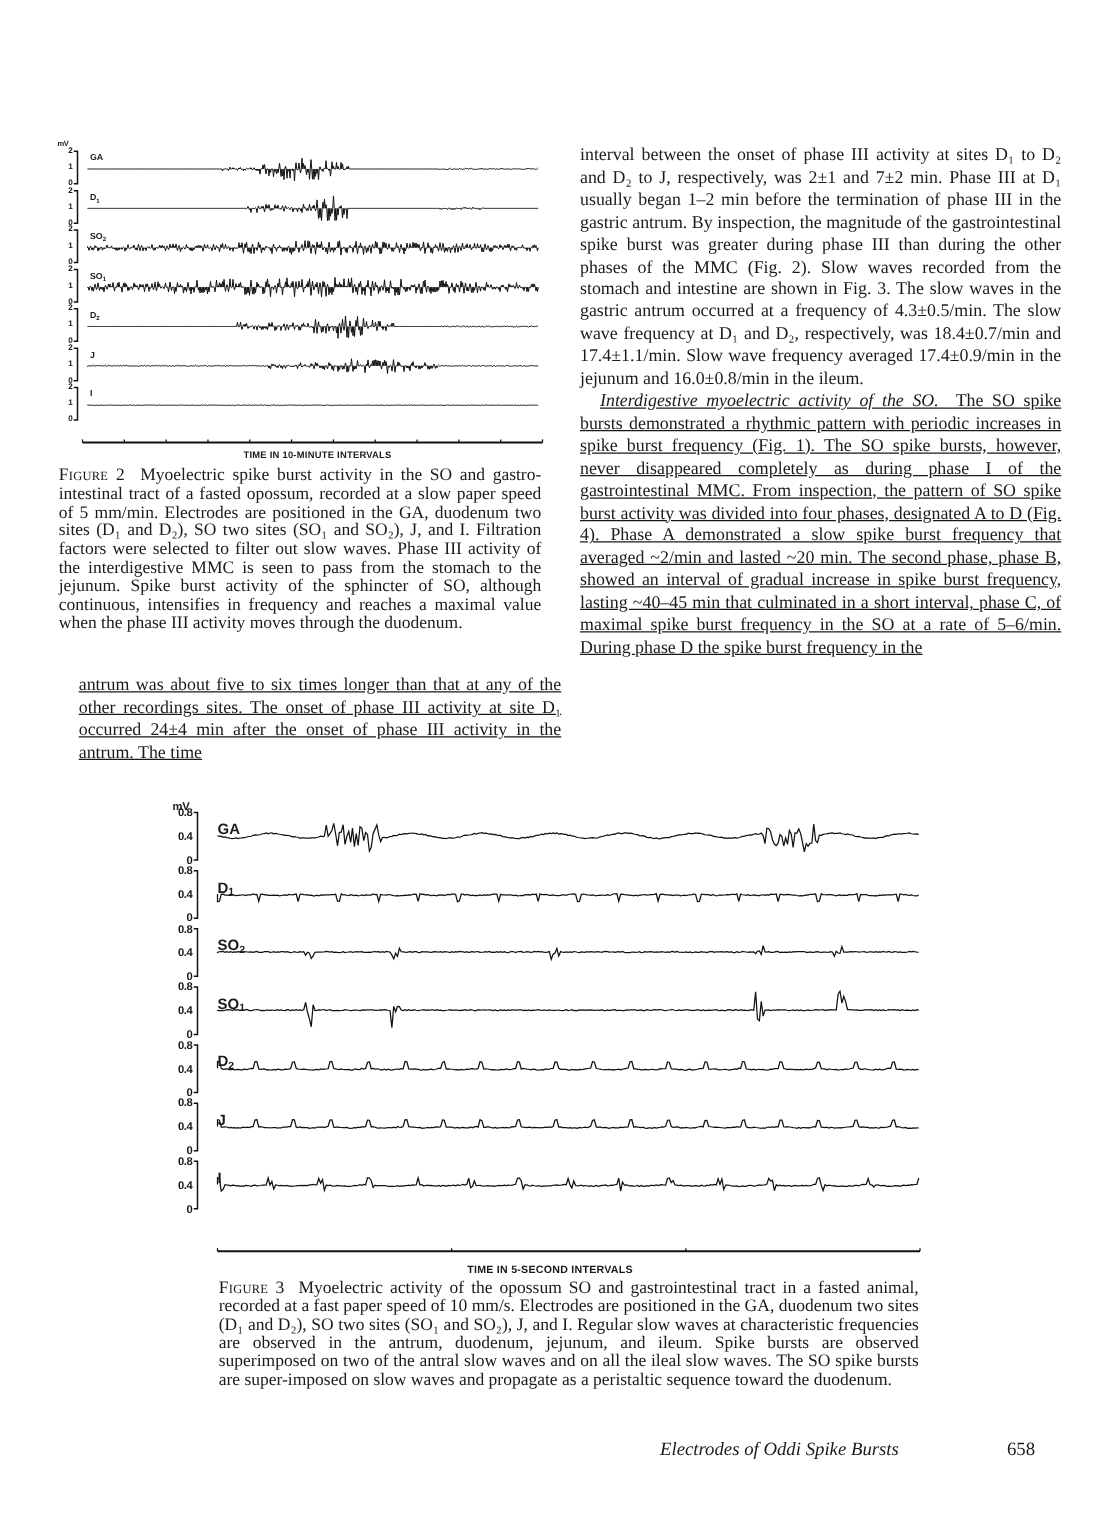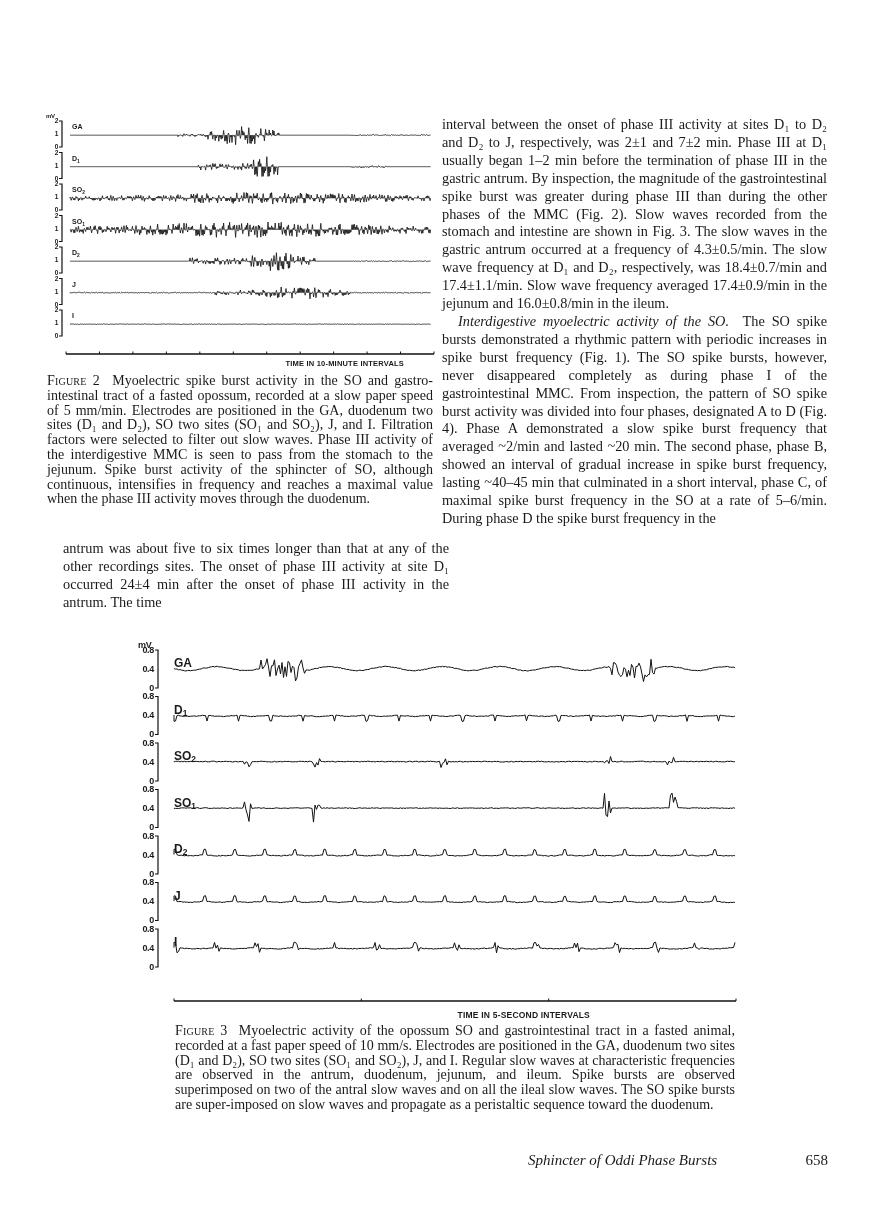--- a/index.html
+++ b/index.html
@@ -1,25 +1,25 @@
 <!DOCTYPE html>
 <html><head>
 <meta charset="utf-8">
 <style>
   html,body{margin:0;padding:0;background:#fff;}
   body{width:885px;height:1224px;position:relative;overflow:hidden;color:#1a1a1a;font-family:"Liberation Serif","DejaVu Serif",serif;}
   .abs{position:absolute;}
   .col{font-size:14.3px;line-height:17.9px;text-align:justify;}
   .col p{margin:0;}
-  .col p.last{text-align-last:left;}
+  .col p.last{text-align-last:left;text-decoration:underline;}
   .indent{text-indent:16px;}
   .cap{font-size:14px;line-height:14.8px;text-align:justify;}
   .cap .fig{font-variant:small-caps;letter-spacing:0.2px;}
   .axis-label{font-family:"Liberation Sans","DejaVu Sans",sans-serif;font-weight:bold;font-size:9px;letter-spacing:-0.3px;}
-  .xlabel{font-family:"Liberation Sans","DejaVu Sans",sans-serif;font-weight:bold;font-size:8.5px;text-align:right;letter-spacing:0.2px;}
+  .xlabel{font-family:"Liberation Sans","DejaVu Sans",sans-serif;font-weight:bold;font-size:8.5px;text-align:center;letter-spacing:0.2px;}
   .trace-label{font-family:"Liberation Sans","DejaVu Sans",sans-serif;font-weight:bold;}
   .footer{font-size:15px;}
   .footer .title{font-style:italic;}
   svg{overflow:visible;}
   sub{font-size:70%;vertical-align:-2px;line-height:0;}
 </style>
 </head>
 <body>
 
 <div class="abs" style="left:44px;top:116px;width:390px;height:250px;">
@@ -104,21 +104,21 @@
 
 <div class="abs cap" style="left:47px;top:374px;width:386px;">
   <span class="fig">Figure 2</span>&nbsp;
   <span>Myoelectric spike burst activity in the SO and gastro-intestinal tract of a fasted opossum, recorded at a slow paper speed of 5 mm/min. Electrodes are positioned in the GA, duodenum two sites (D₁ and D₂), SO two sites (SO₁ and SO₂), J, and I. Filtration factors were selected to filter out slow waves. Phase III activity of the interdigestive MMC is seen to pass from the stomach to the jejunum. Spike burst activity of the sphincter of SO, although continuous, intensifies in frequency and reaches a maximal value when the phase III activity moves through the duodenum.</span>
 </div>
 
 <div class="abs col" style="left:63px;top:540px;width:386px;">
   <p class="last">antrum was about five to six times longer than that at any of the other recordings sites. The onset of phase III activity at site D₁ occurred 24±4 min after the onset of phase III activity in the antrum. The time</p>
 </div>
 
-<div class="abs col" style="left:442px;top:116px;width:385px;">
+<div class="abs col" style="left:464px;top:116px;width:385px;">
   <p>interval between the onset of phase III activity at sites D₁ to D₂ and D₂ to J, respectively, was 2±1 and 7±2 min. Phase III at D₁ usually began 1–2 min before the termination of phase III in the gastric antrum. By inspection, the magnitude of the gastrointestinal spike burst was greater during phase III than during the other phases of the MMC (Fig. 2). Slow waves recorded from the stomach and intestine are shown in Fig. 3. The slow waves in the gastric antrum occurred at a frequency of 4.3±0.5/min. The slow wave frequency at D₁ and D₂, respectively, was 18.4±0.7/min and 17.4±1.1/min. Slow wave frequency averaged 17.4±0.9/min in the jejunum and 16.0±0.8/min in the ileum.</p>
   <p class="indent last"><i>Interdigestive myoelectric activity of the SO.</i>&nbsp; <span>The SO spike bursts demonstrated a rhythmic pattern with periodic increases in spike burst frequency (Fig. 1). The SO spike bursts, however, never disappeared completely as during phase I of the gastrointestinal MMC. From inspection, the pattern of SO spike burst activity was divided into four phases, designated A to D (Fig. 4). Phase A demonstrated a slow spike burst frequency that averaged ~2/min and lasted ~20 min. The second phase, phase B, showed an interval of gradual increase in spike burst frequency, lasting ~40–45 min that culminated in a short interval, phase C, of maximal spike burst frequency in the SO at a rate of 5–6/min. During phase D the spike burst frequency in the</span></p>
 </div>
 
 <div class="abs" style="left:130px;top:640px;width:620px;height:380px;">
   <div class="abs axis-label" style="left:8px;top:0px;font-size:9px;">mV</div>
   <svg id="fig3-svg" class="abs" style="left:0;top:0;" width="620" height="380">
       <g>
         <path d="M25 10 L28 10 L28 48 L25 48" stroke="#111" stroke-width="1.2" fill="none"></path>
       </g>
@@ -187,15 +187,15 @@
     </div>
   <div class="abs xlabel" style="left:160px;top:370px;width:300px;">TIME IN 5-SECOND INTERVALS</div>
 </div>
 
 <div class="abs cap" style="left:175px;top:1024px;width:560px;">
   <span class="fig">Figure 3</span>&nbsp;
   <span>Myoelectric activity of the opossum SO and gastrointestinal tract in a fasted animal, recorded at a fast paper speed of 10 mm/s. Electrodes are positioned in the GA, duodenum two sites (D₁ and D₂), SO two sites (SO₁ and SO₂), J, and I. Regular slow waves at characteristic frequencies are observed in the antrum, duodenum, jejunum, and ileum. Spike bursts are observed superimposed on two of the antral slow waves and on all the ileal slow waves. The SO spike bursts are super-imposed on slow waves and propagate as a peristaltic sequence toward the duodenum.</span>
 </div>
 
 <div class="abs footer" style="left:528px;top:1152px;width:300px;">
-  <span class="title">Sphincter of Oddi Phase Bursts</span>
+  <span class="title">Electrodes of Oddi Spike Bursts</span>
   <span style="position:absolute;right:0;top:0;">658</span>
 </div>
 
 </body></html>

